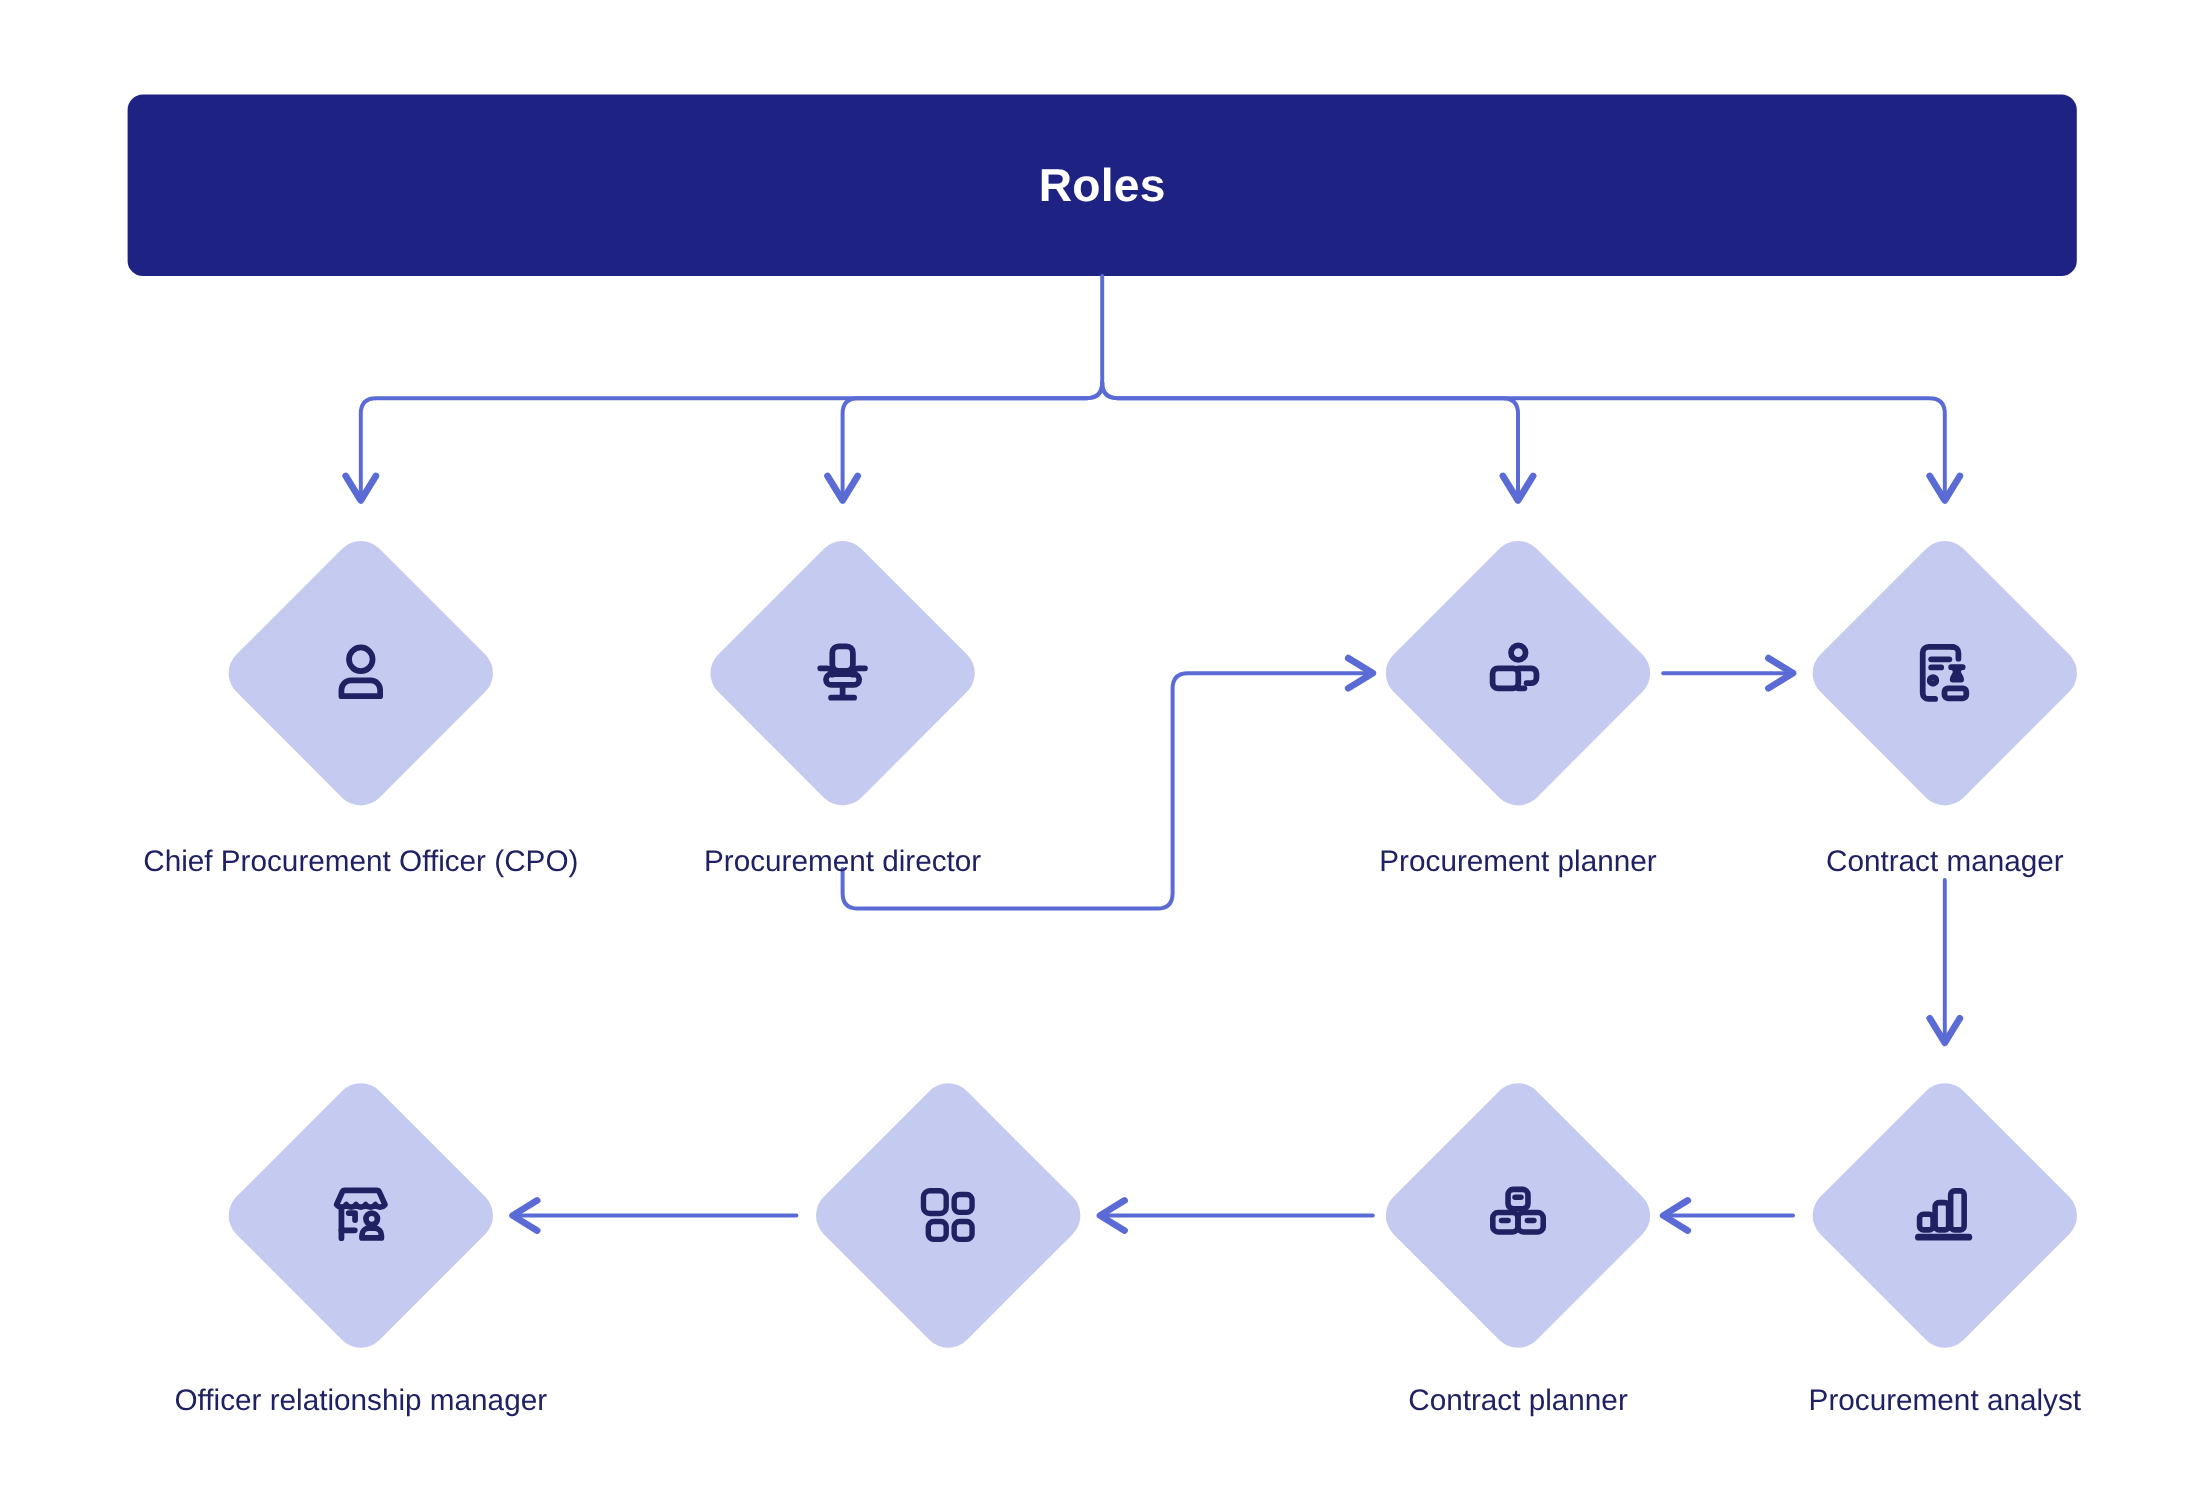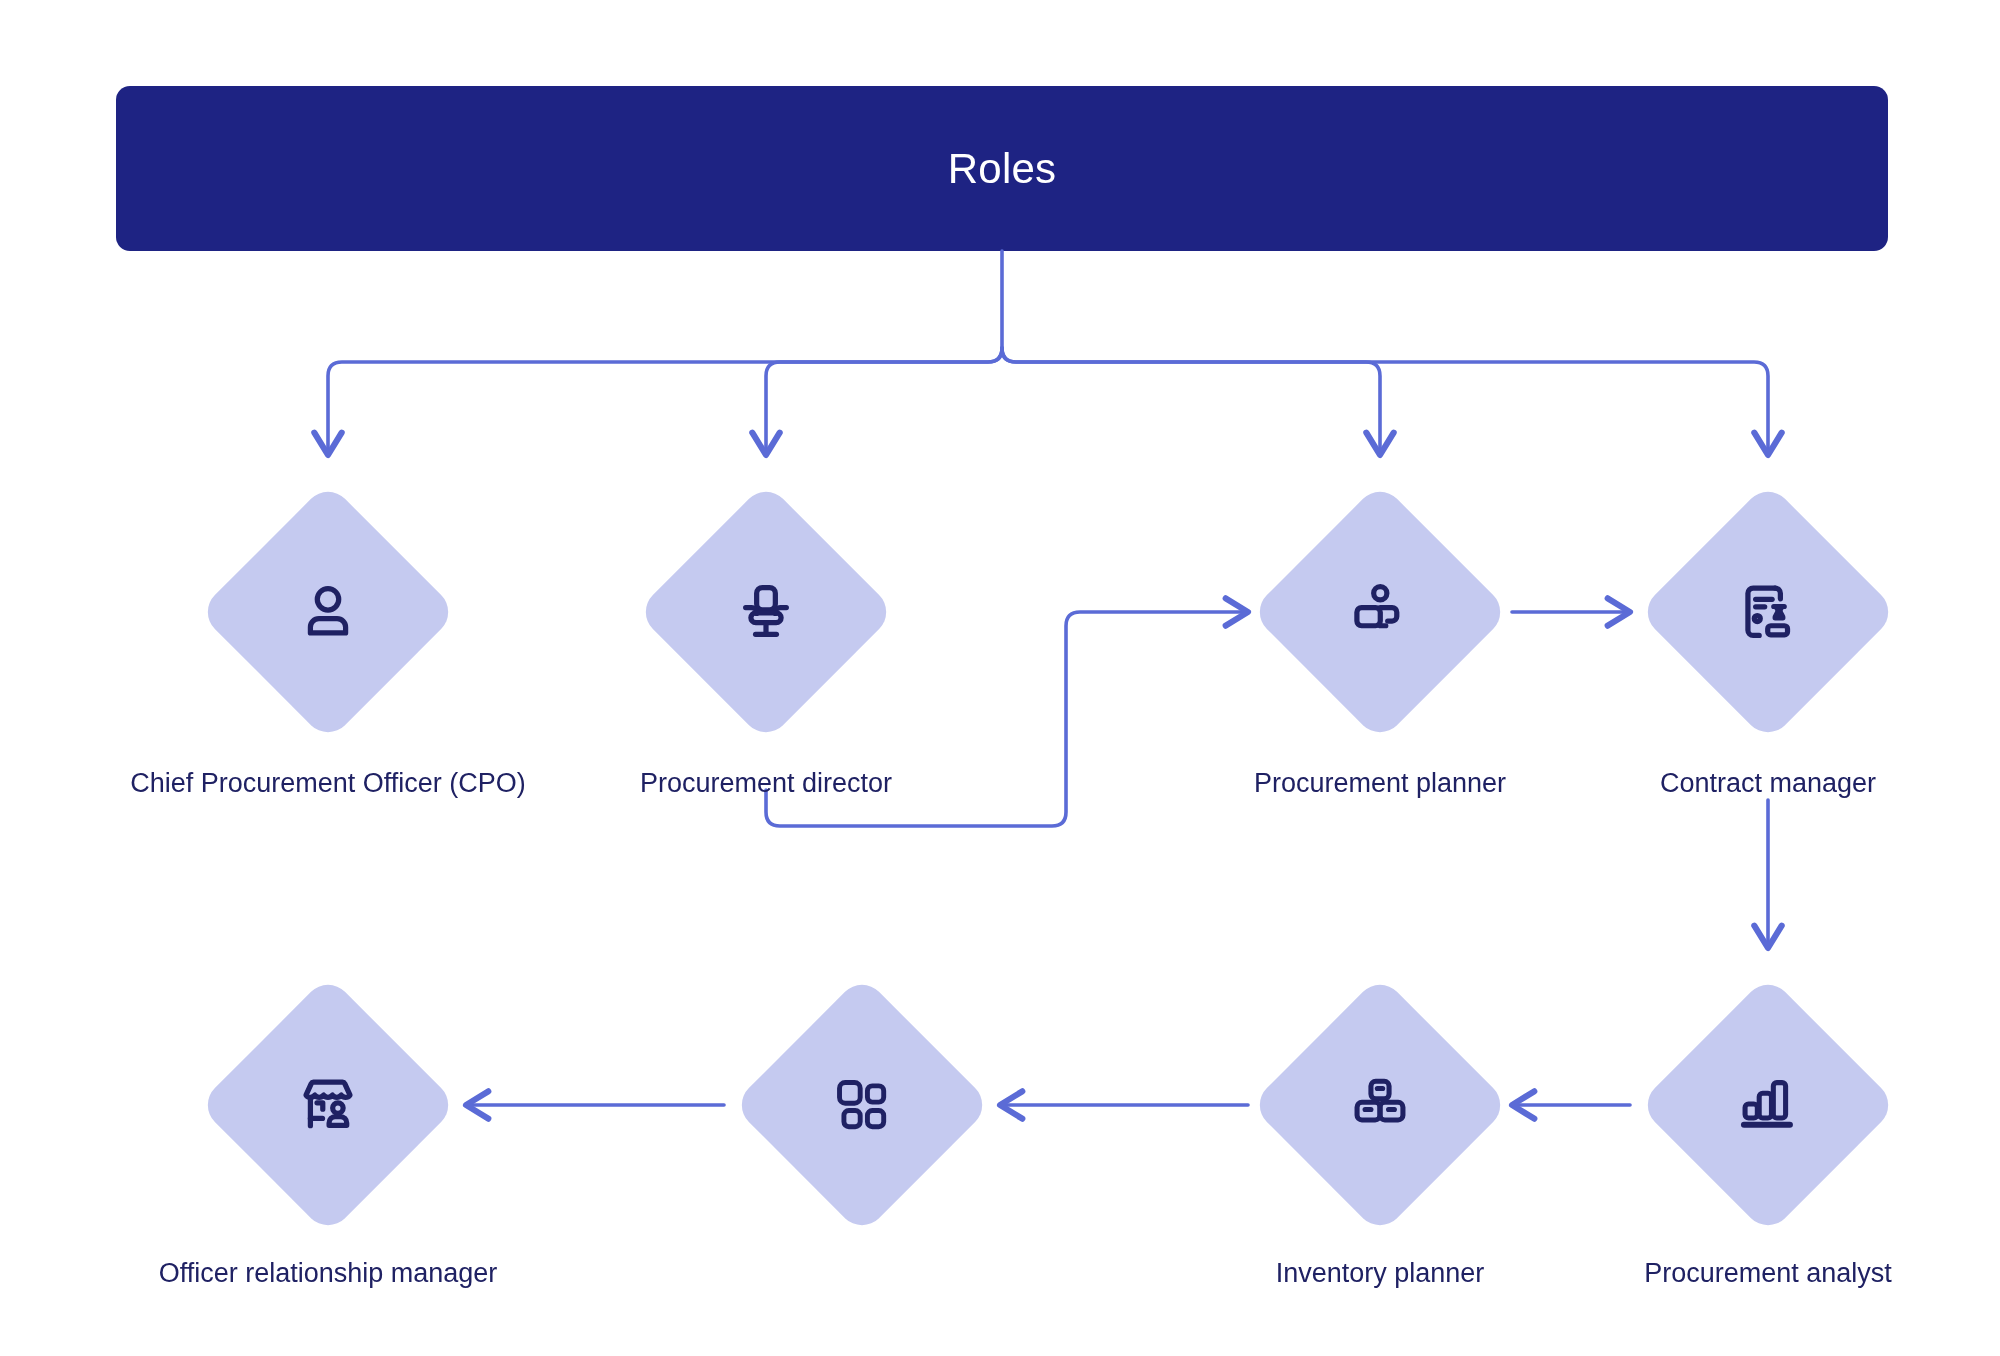--- a/index.html
+++ b/index.html
@@ -17,21 +17,21 @@
     position:absolute;
     left:116px;top:86px;
     width:1772px;height:165px;
     background:#1e2383;
     border-radius:14px;
     display:flex;align-items:center;justify-content:center;
   }
   .header-title{
     color:#ffffff;
     font-size:42px;
-    font-weight:normal;
+    font-weight:bold;
     letter-spacing:0.2px;
   }
 
   .node{position:absolute;width:240px;height:240px;}
   .diamond{
     position:absolute;left:28px;top:28px;
     width:184px;height:184px;
     background:#c5caf0;
     border-radius:24px;
     transform:rotate(45deg);
@@ -178,21 +178,21 @@
       <svg width="64" height="64" viewBox="0 0 24 24" fill="none" stroke="#1f2163" stroke-width="1.9" stroke-linecap="round" stroke-linejoin="round">
         <rect x="8.6" y="3.1" width="6.8" height="6.6" rx="1.8"></rect>
         <path d="M11.0,5.8 h2.0"></path>
         <rect x="3.4" y="11.0" width="8.6" height="6.6" rx="1.8"></rect>
         <path d="M6.4,13.7 h2.2"></path>
         <rect x="12.0" y="11.0" width="8.6" height="6.6" rx="1.8"></rect>
         <path d="M15.2,13.7 h2.2"></path>
       </svg>
     </div>
   </div>
-  <div class="node-label" style="left:1120px;top:1258px;">Inventory planner</div>
+  <div class="node-label" style="left:1120px;top:1258px;">Contract planner</div>
 
   <div class="node" style="left:1648px;top:985px;">
     <div class="diamond"></div>
     <div class="icon-wrap">
       <svg width="64" height="64" viewBox="0 0 24 24" fill="none" stroke="#1f2163" stroke-width="1.9" stroke-linecap="round" stroke-linejoin="round">
         <rect x="3.4" y="11.6" width="4.6" height="5.3" rx="1.3"></rect>
         <rect x="8.7" y="7.6" width="4.6" height="9.3" rx="1.3"></rect>
         <rect x="14.0" y="3.6" width="4.6" height="13.3" rx="1.3"></rect>
         <path d="M3.0,19.4 h17.2" stroke-width="2.3"></path>
       </svg>

